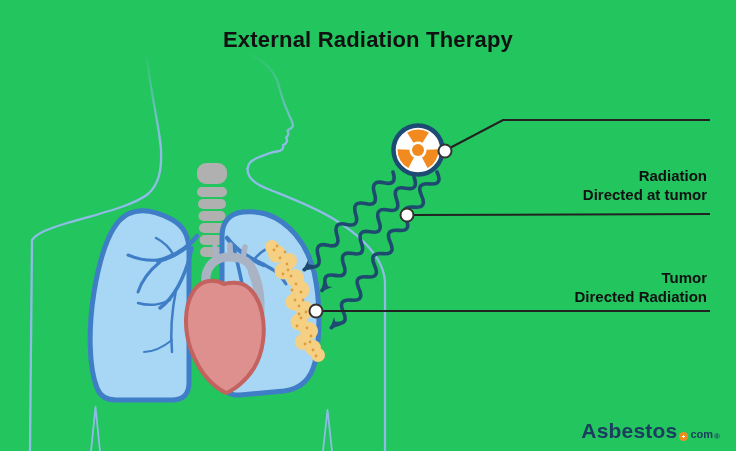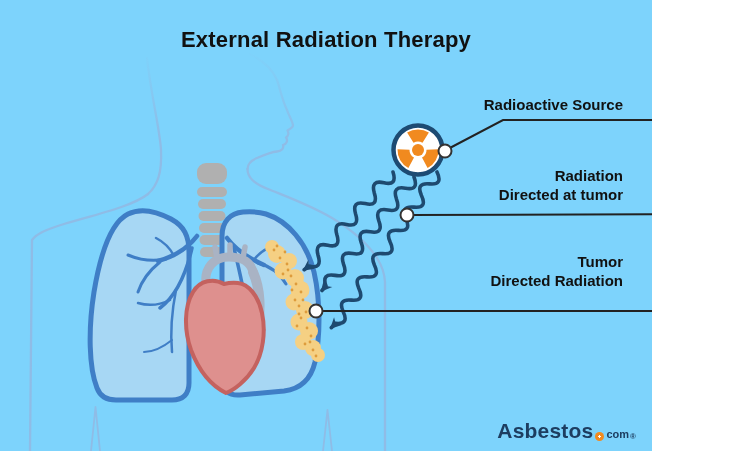--- a/index.html
+++ b/index.html
@@ -1,25 +1,25 @@
 <!DOCTYPE html>
 <html><head>
 <meta charset="utf-8">
 <style>
   html,body{margin:0;padding:0;background:#fff;}
-  .stage{position:relative;width:652px;height:451px;background:#7dd3fc;overflow:hidden;
+  .stage{position:relative;width:736px;height:451px;background:#22c55e;overflow:hidden;
          font-family:"Liberation Sans",sans-serif;}
   .stage svg{position:absolute;left:0;top:0;}
   .title{position:absolute;top:27px;left:0;width:100%;text-align:center;
          font-size:22px;font-weight:700;color:#111;letter-spacing:.2px;}
   .callout{position:absolute;right:29px;text-align:right;font-size:15px;font-weight:700;
            color:#111;line-height:19px;}
   .callout.c1{top:95px;}
   .callout.c2{top:166px;}
-  .callout.c3{top:252px;}
+  .callout.c3{top:268px;}
   .logo{position:absolute;right:16px;bottom:8px;display:flex;align-items:baseline;
         color:#1d3d60;font-weight:700;}
   .logo .brand{font-size:21px;letter-spacing:.2px;}
   .logo .dot{width:9px;height:9px;border-radius:50%;margin:0 2px;align-self:flex-end;
              position:relative;top:-2px;
              background:radial-gradient(circle,#ffffff 0 1.1px,#f18a1f 1.2px);}
   .logo .tld{font-size:11px;}
   .logo .reg{font-size:8px;align-self:flex-end;position:relative;top:-2px;margin-left:1px;}
 </style>
 </head>
@@ -163,23 +163,20 @@
 
     <g fill="#ffffff" stroke="#333333" stroke-width="2">
       <circle cx="445" cy="151" r="6.5"></circle>
       <circle cx="407" cy="215" r="6.5"></circle>
       <circle cx="316" cy="311" r="6.5"></circle>
     </g>
   </svg>
 
   <div class="title">External Radiation Therapy</div>
 
-  <div class="callout c1">
-    <span>Radioactive Source</span>
-  </div>
   <div class="callout c2">
     <span>Radiation</span><br>
     <span>Directed at tumor</span>
   </div>
   <div class="callout c3">
     <span>Tumor</span><br>
     <span>Directed Radiation</span>
   </div>
 
   <div class="logo">

